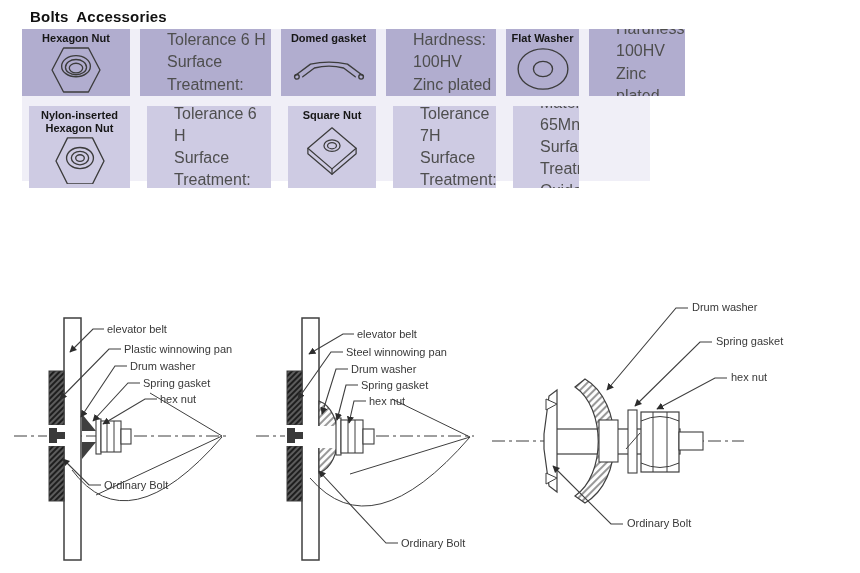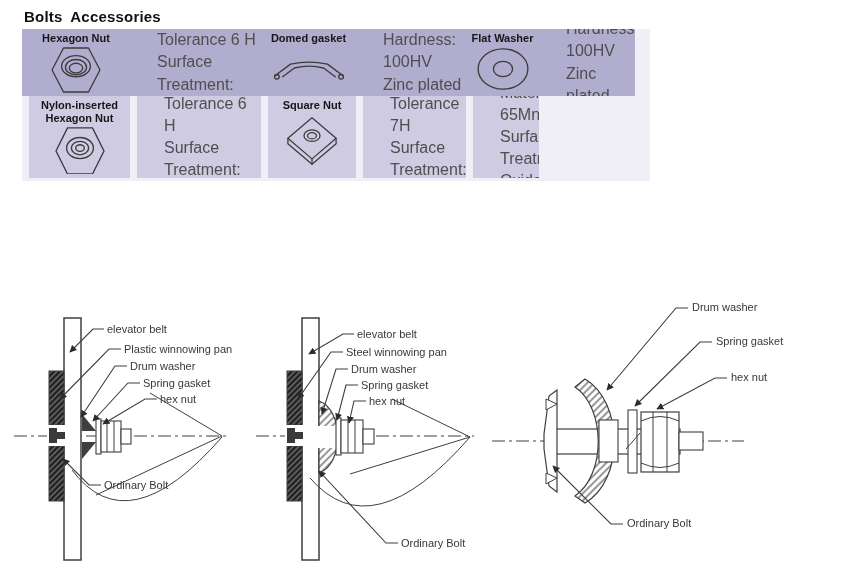--- a/index.html
+++ b/index.html
@@ -1,23 +1,23 @@
 <!DOCTYPE html>
 <html><head>
 <meta charset="utf-8">
 <style>
   html,body{margin:0;padding:0;background:#fff;}
   #page{position:relative;width:860px;height:573px;background:#ffffff;overflow:hidden;
         font-family:"Liberation Sans","DejaVu Sans",sans-serif;}
-  #page-title{position:absolute;left:24px;top:8px;font-size:15px;font-weight:bold;
+  #page-title{position:absolute;left:30px;top:8px;font-size:15px;font-weight:bold;
         color:#111;word-spacing:4px;letter-spacing:.2px;}
   
   #acc-table{position:absolute;left:22px;top:29px;width:628px;height:152px;
         display:grid;grid-template-columns:108px 131px 95px 110px 73px 96px;
-        grid-template-rows:67px 82px;gap:0;background:#f0eff7;}
+        grid-template-rows:67px 82px;gap:10px;background:#f0eff7;}
   .cell{overflow:hidden;}
   .r1{background:#b1adcf;}
   .r2{background:#cecbe3;margin-left:7px;}
   .item-cell{display:flex;flex-direction:column;align-items:center;padding-top:3px;}
   .item-name{font-size:11px;font-weight:bold;color:#161616;text-align:center;
         line-height:1.15;white-space:pre-line;}
   .item-icon{margin-top:2px;flex:0 0 auto;}
   .spec-cell{display:flex;align-items:center;}
   .spec-text{font-size:16px;color:#4e4e4e;line-height:1.38;padding-left:27px;
         white-space:pre-line;}

